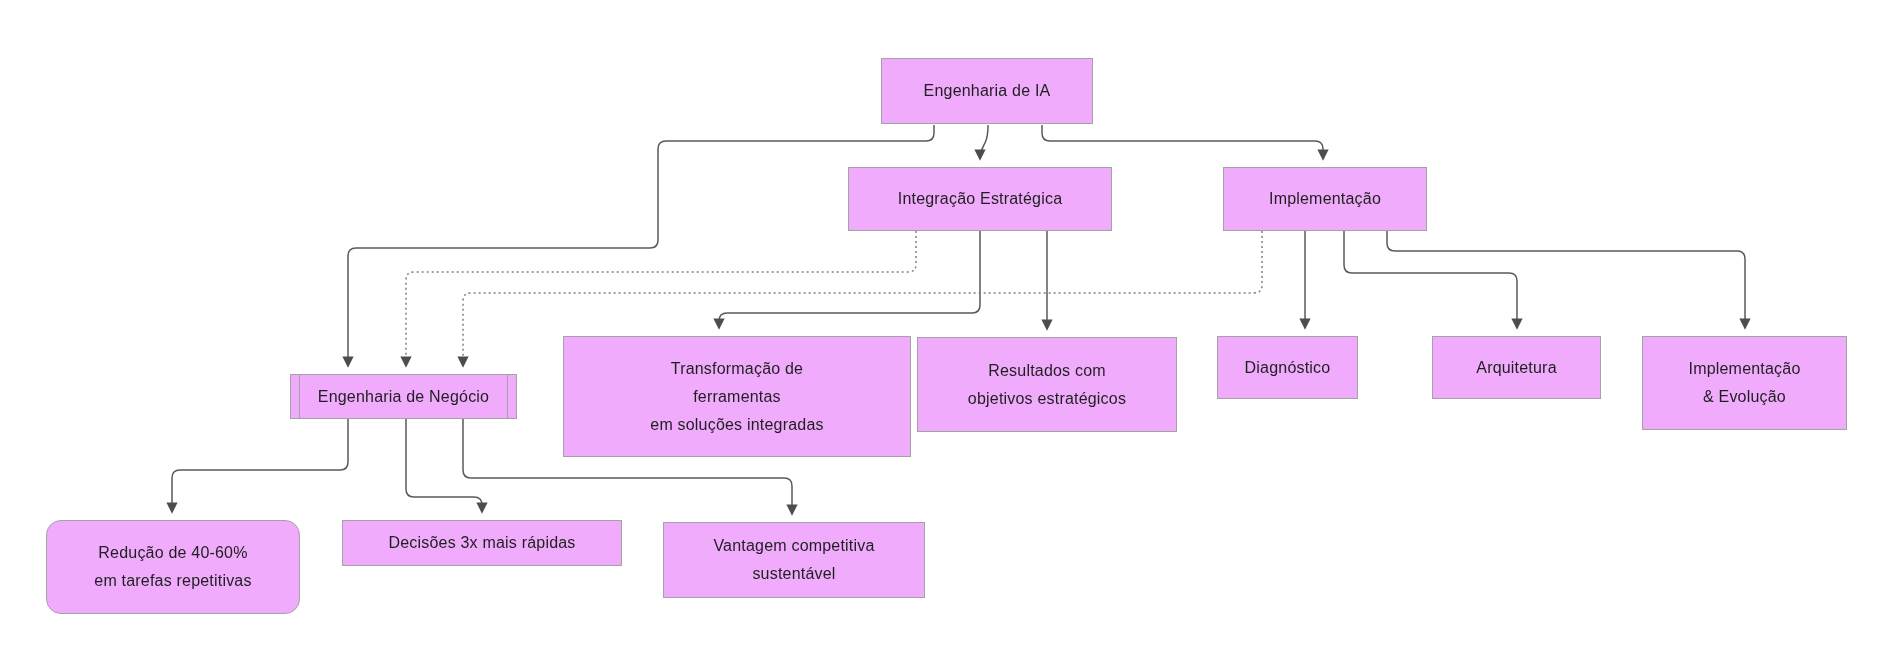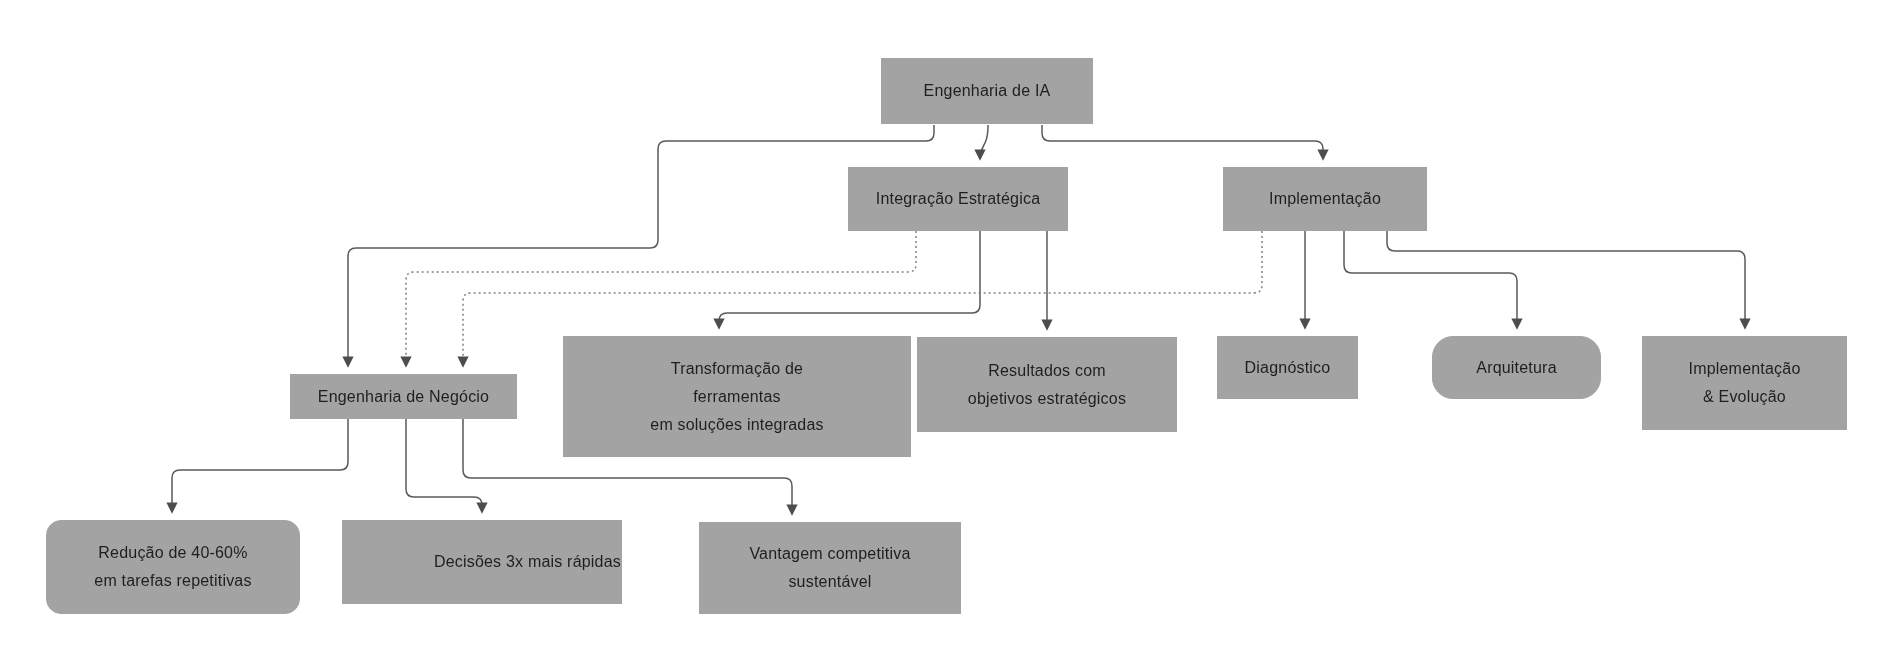--- a/index.html
+++ b/index.html
@@ -4,21 +4,21 @@
 <style>
   html,body{margin:0;padding:0;background:#ffffff;}
   body{font-family:"Liberation Sans","DejaVu Sans",sans-serif;}
   .canvas{position:relative;width:1894px;height:666px;background:#ffffff;overflow:hidden;}
   .edges{position:absolute;left:0;top:0;width:1894px;height:666px;}
   .edge{fill:none;stroke:#5a5a5a;stroke-width:1.5;}
   .edge--dotted{stroke:#808080;stroke-dasharray:2 3;}
   .node{
     position:absolute;
     box-sizing:border-box;
-    background:#a3a3a3;
+    background:#f0abfc;
     border:1px solid #a3a3a3;
     display:flex;
     flex-direction:column;
     align-items:center;
     justify-content:center;
     text-align:center;
     color:#1f1f1f;
     font-size:16px;
     line-height:28px;
     letter-spacing:0.2px;
@@ -30,31 +30,31 @@
     position:absolute;
     top:0;bottom:0;
     width:0;
     border-left:1px solid #a3a3a3;
   }
   .node--subroutine::before{left:8px;}
   .node--subroutine::after{right:8px;}
 
   
   #n-engenharia   {left:881px;  top:58px;  width:212px; height:66px;}
-  #n-integracao   {left:848px;  top:167px; width:220px; height:64px;}
+  #n-integracao   {left:848px;  top:167px; width:264px; height:64px;}
   #n-implementacao{left:1223px; top:167px; width:204px; height:64px;}
   #n-resultados   {left:290px;  top:374px; width:227px; height:45px;}
   #n-transformacao{left:563px;  top:336px; width:348px; height:121px;}
   #n-alinhamento  {left:917px;  top:337px; width:260px; height:95px;}
   #n-diagnostico  {left:1217px; top:336px; width:141px; height:63px;}
-  #n-arquitetura  {left:1432px; top:336px; width:169px; height:63px;border-radius:21px;}
+  #n-arquitetura  {left:1432px; top:336px; width:169px; height:63px;}
   #n-impl-evolucao{left:1642px; top:336px; width:205px; height:94px;}
   #n-reducao      {left:46px;   top:520px; width:254px; height:94px;border-radius:15px;}
-  #n-decisoes     {left:342px;  top:520px; width:280px; height:84px;align-items:flex-end;}
-  #n-vantagem     {left:663px;  top:522px; width:262px; height:92px;margin-left:36px;}
+  #n-decisoes     {left:342px;  top:520px; width:280px; height:46px;}
+  #n-vantagem     {left:663px;  top:522px; width:262px; height:76px;}
 </style>
 </head>
 <body>
 
 <div class="canvas">
 
   <svg class="edges" width="1894" height="666" viewBox="0 0 1894 666" xmlns="http://www.w3.org/2000/svg">
     <defs>
       <marker id="arrow" viewBox="0 0 10 10" refX="8.5" refY="5" markerWidth="7.5" markerHeight="7.5" orient="auto-start-reverse">
         <path d="M0,0 L10,5 L0,10 z" fill="#4d4d4d"></path>

